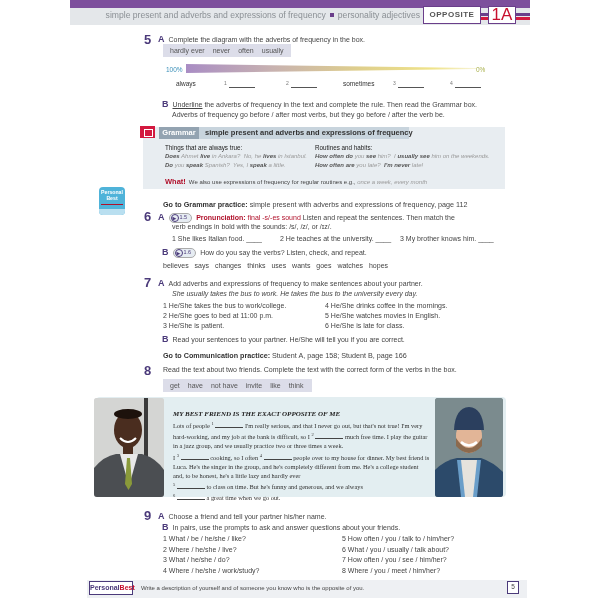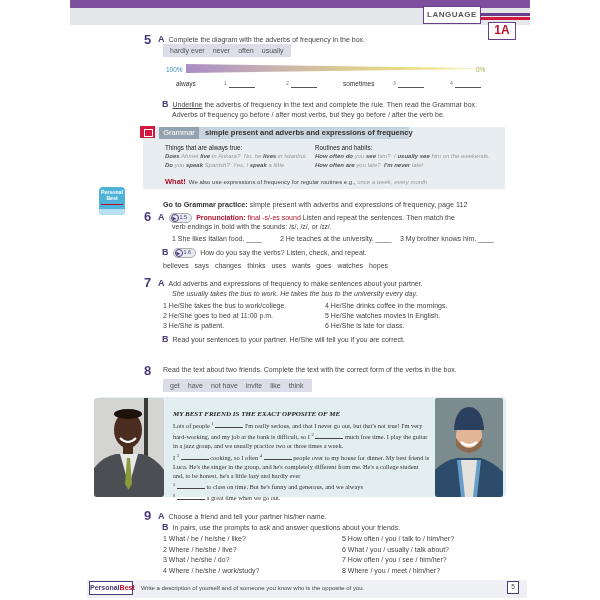--- a/index.html
+++ b/index.html
@@ -9,40 +9,40 @@
   .page { position: absolute; left: 70px; top: 0; width: 460px; height: 600px; background: #fff; }
 
   
   .hdr-purple { position: absolute; left: 0; top: 0; width: 460px; height: 8px; background: #7d4f9c; }
   .hdr-gray { position: absolute; left: 0; top: 8px; width: 460px; height: 17px; background: #e4e7ea; }
   .hdr-topic { position: absolute; right: 110px; top: 10px; font-size: 8.6px; color: #8a8f94; white-space: nowrap; }
   .hdr-topic .sq { display: inline-block; width: 4px; height: 4px; background: #6a3e8a; margin: 0 4px 1px 4px; vertical-align: middle; }
   .hdr-lang { position: absolute; left: 353px; top: 6px; width: 58px; height: 18px; background: #fff; border: 1.5px solid #6a3e8a; font-size: 8px; font-weight: bold; color: #555; text-align: center; line-height: 15px; letter-spacing: 0.5px; }
   .hdr-line1 { position: absolute; left: 411px; top: 13px; width: 49px; height: 3px; background: #6a3e8a; }
   .hdr-line2 { position: absolute; left: 411px; top: 17px; width: 49px; height: 3px; background: #d3193f; }
-  .hdr-unit { position: absolute; left: 418px; top: 22px; width: 28px; height: 18px; background: #fff; border: 1.5px solid #6a3e8a; font-size: 12px; font-weight: bold; color: #c8102e; text-align: center; line-height: 15px; }
+  .hdr-unit { position: absolute; left: 418px; top: 6px; width: 28px; height: 18px; background: #fff; border: 1.5px solid #6a3e8a; font-size: 17px; font-weight: normal; color: #c8102e; text-align: center; line-height: 15px; }
 
   .num { position: absolute; font-size: 13px; font-weight: bold; color: #4b3a7a; }
   .let { font-weight: bold; color: #4b3a7a; margin-right: 4px; font-size: 9px; }
   .line { position: absolute; font-size: 7px; color: #444; white-space: nowrap; }
   .wordbox { position: absolute; background: #dcdde9; font-size: 7px; color: #555; padding: 3px 7px; white-space: nowrap; }
   .wordbox span { margin-right: 8px; }
 
   .grad { position: absolute; left: 116px; top: 64px; width: 290px; height: 9px;
     background: linear-gradient(90deg, #a98dc4 0%, #c8b2b0 30%, #dfcf8c 60%, #efe38a 85%, #f7f3d8 100%);
     clip-path: polygon(0 0, 100% 45%, 100% 55%, 0 100%); }
   .pct { position: absolute; font-size: 6.5px; }
   .scale { position: absolute; top: 80px; font-size: 6.5px; color: #333; white-space: nowrap; }
   .scale sup { font-size: 5px; color: #777; }
   .blank { display: inline-block; width: 26px; border-bottom: 0.7px solid #555; }
 
   .grammar-box { position: absolute; left: 73px; top: 127px; width: 362px; height: 62px; background: #e8edf1; }
   .gb-icon { position: absolute; left: 70px; top: 126px; width: 15px; height: 12px; background: #d3193f; }
   .gb-icon::after { content: ""; position: absolute; left: 4px; top: 3px; width: 7px; height: 6px; border: 1px solid #fff; }
-  .gb-tag { position: absolute; left: 89px; top: 127px; width: 40px; height: 12px; background: #93a3b1; color: #fff; font-size: 7.5px; font-weight: normal; line-height: 12px; text-align: center; }
+  .gb-tag { position: absolute; left: 89px; top: 127px; width: 40px; height: 12px; background: #93a3b1; color: #fff; font-size: 7.5px; font-weight: bold; line-height: 12px; text-align: center; }
   .gb-title { position: absolute; left: 129px; top: 127px; width: 210px; height: 12px; background: #c8d4dd; font-size: 7.5px; font-weight: bold; color: #333; line-height: 12px; padding-left: 6px; white-space: nowrap; }
   .gb-col { position: absolute; font-size: 6px; color: #999; white-space: nowrap; line-height: 9px; }
   .gb-col i { font-style: italic; }
   .gb-col .hd { color: #222; font-style: normal; font-size: 6.3px; }
   .gb-col .kw { color: #555; font-weight: bold; font-style: italic; }
   .look { position: absolute; left: 95px; top: 177px; font-size: 6px; color: #444; white-space: nowrap; }
   .look b { color: #b0102a; font-size: 7.5px; margin-right: 3px; }
   .look i { color: #999; }
 
   .pb-icon { position: absolute; left: 29px; top: 187px; width: 26px; height: 28px; background: #4fb3d9; border-radius: 4px; overflow: hidden; }
@@ -70,23 +70,26 @@
   .footer-text { position: absolute; left: 71px; top: 585px; font-size: 6px; color: #444; white-space: nowrap; }
   .pgnum { position: absolute; left: 437px; top: 581px; width: 12px; height: 13px; border: 1.3px solid #4b3a7a; background: #fff; font-size: 6.5px; text-align: center; line-height: 10px; color: #444; }
 </style>
 </head>
 <body>
 
 <div class="page">
 
   <div class="hdr-purple"></div>
   <div class="hdr-gray"></div>
+  <div class="hdr-topic">
+    <span>simple present and adverbs and expressions of frequency</span><span class="sq"></span><span>personality adjectives</span>
+  </div>
   <div class="hdr-line1"></div>
   <div class="hdr-line2"></div>
-  <div class="hdr-lang">LANGUAGE</div>
+  <div class="hdr-lang">OPPOSITE</div>
   <div class="hdr-unit">1A</div>
 
   <div class="num" style="left:74px; top:32px;">5</div>
   <div class="line" style="left:88px; top:34px;">
     <span class="let">A</span><span>Complete the diagram with the adverbs of frequency in the box.</span>
   </div>
   <div class="wordbox" style="left:93px; top:44px; width:128px;">
     <span>hardly ever</span><span>never</span><span>often</span><span>usually</span>
   </div>
 
@@ -165,20 +168,23 @@
   </div>
   <div class="line" style="left:255px; top:301px; line-height:10px;">
     <div>4  He/She drinks coffee in the mornings.</div>
     <div>5  He/She watches movies in English.</div>
     <div>6  He/She is late for class.</div>
   </div>
   <div class="line" style="left:92px; top:334px;">
     <span class="let">B</span><span>Read your sentences to your partner. He/She will tell you if you are correct.</span>
   </div>
 
+  <div class="line gotxt" style="left:93px; top:351px; font-size:7.2px;">
+    <b>Go to Communication practice:</b><span> Student A, page 158; Student B, page 166</span>
+  </div>
 
   <div class="num" style="left:74px; top:363px;">8</div>
   <div class="line" style="left:93px; top:366px;">Read the text about two friends. Complete the text with the correct form of the verbs in the box.</div>
   <div class="wordbox" style="left:93px; top:379px; width:149px;">
     <span>get</span><span>have</span><span>not have</span><span>invite</span><span>like</span><span>think</span>
   </div>
 
   <div class="reading"></div>
   <div class="photo1">
     <svg width="70" height="99" viewBox="0 0 70 99">

